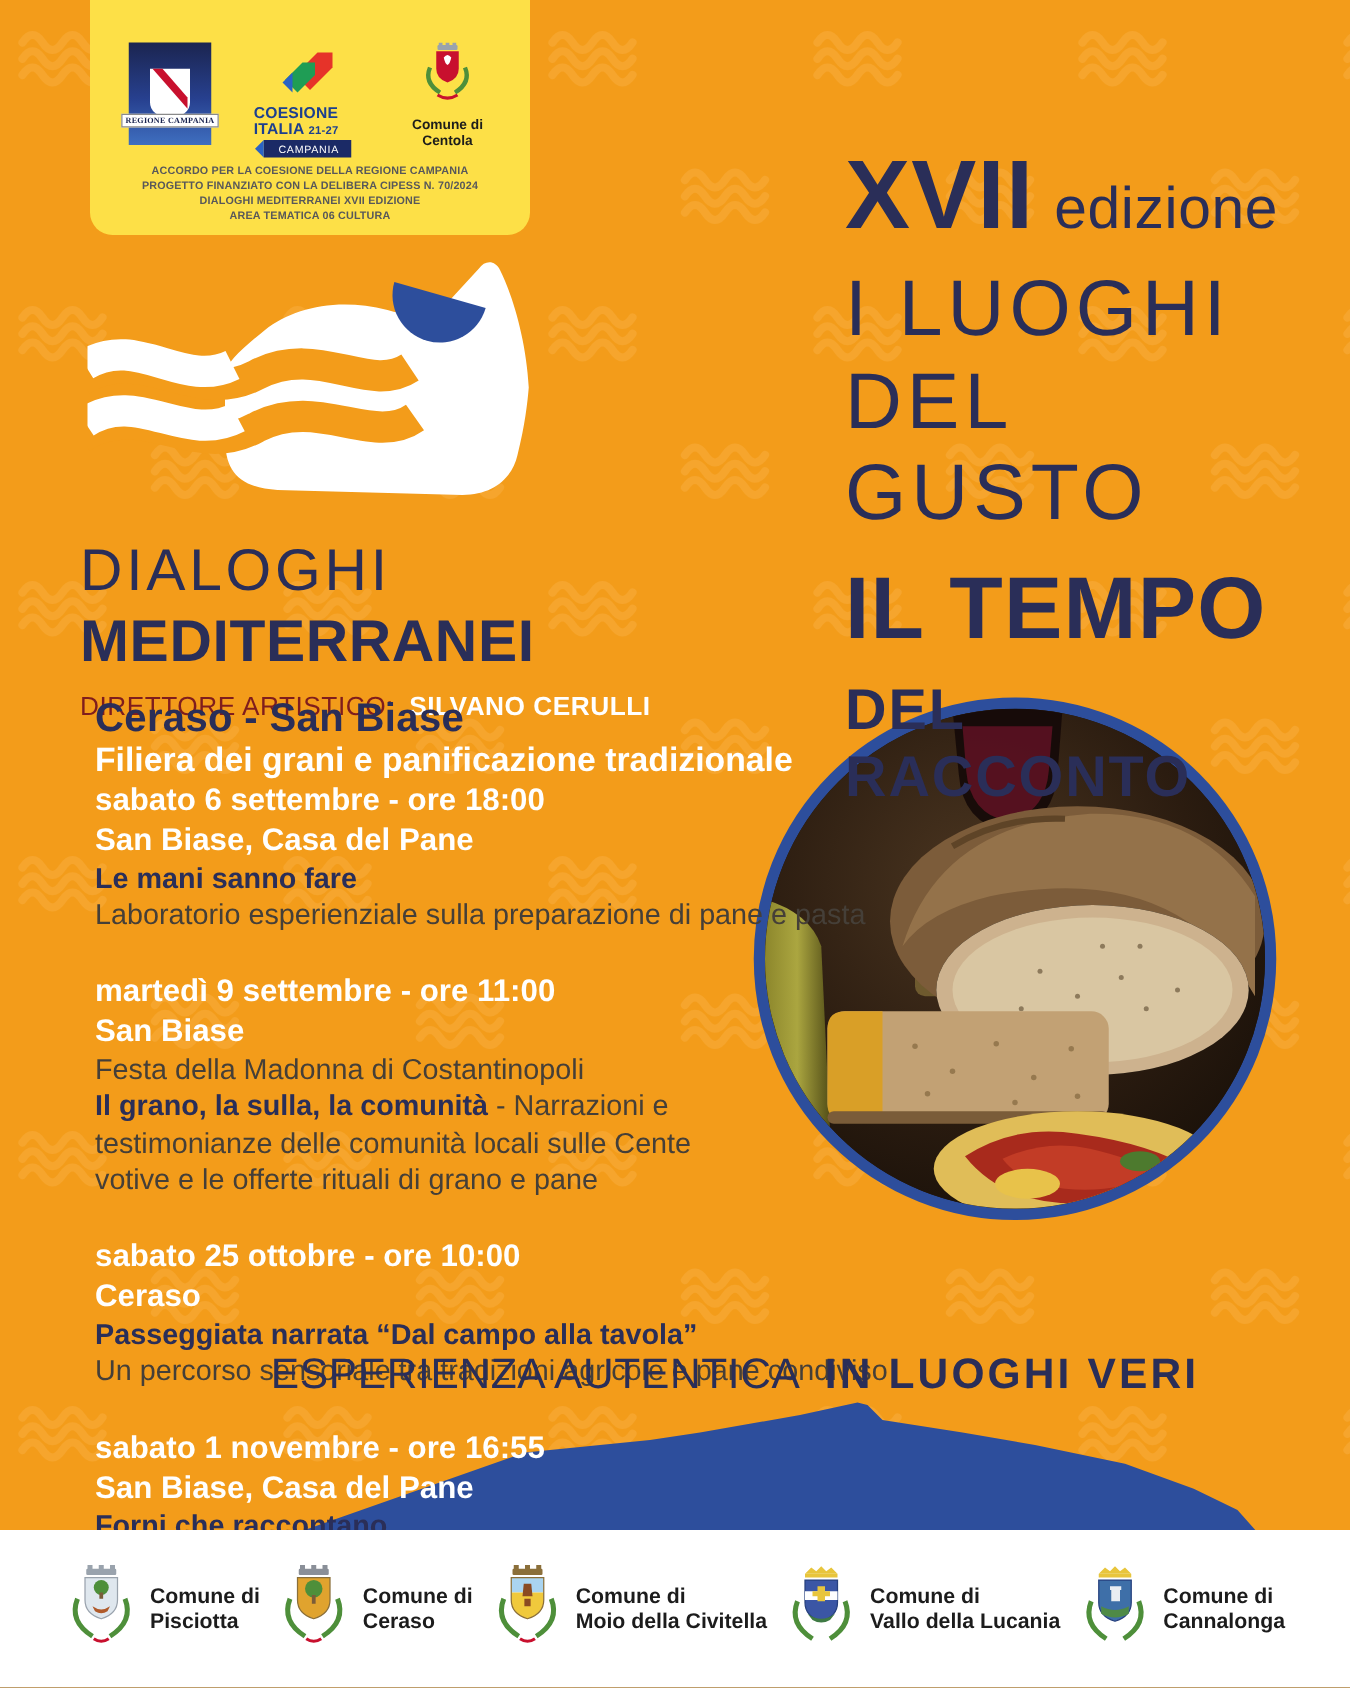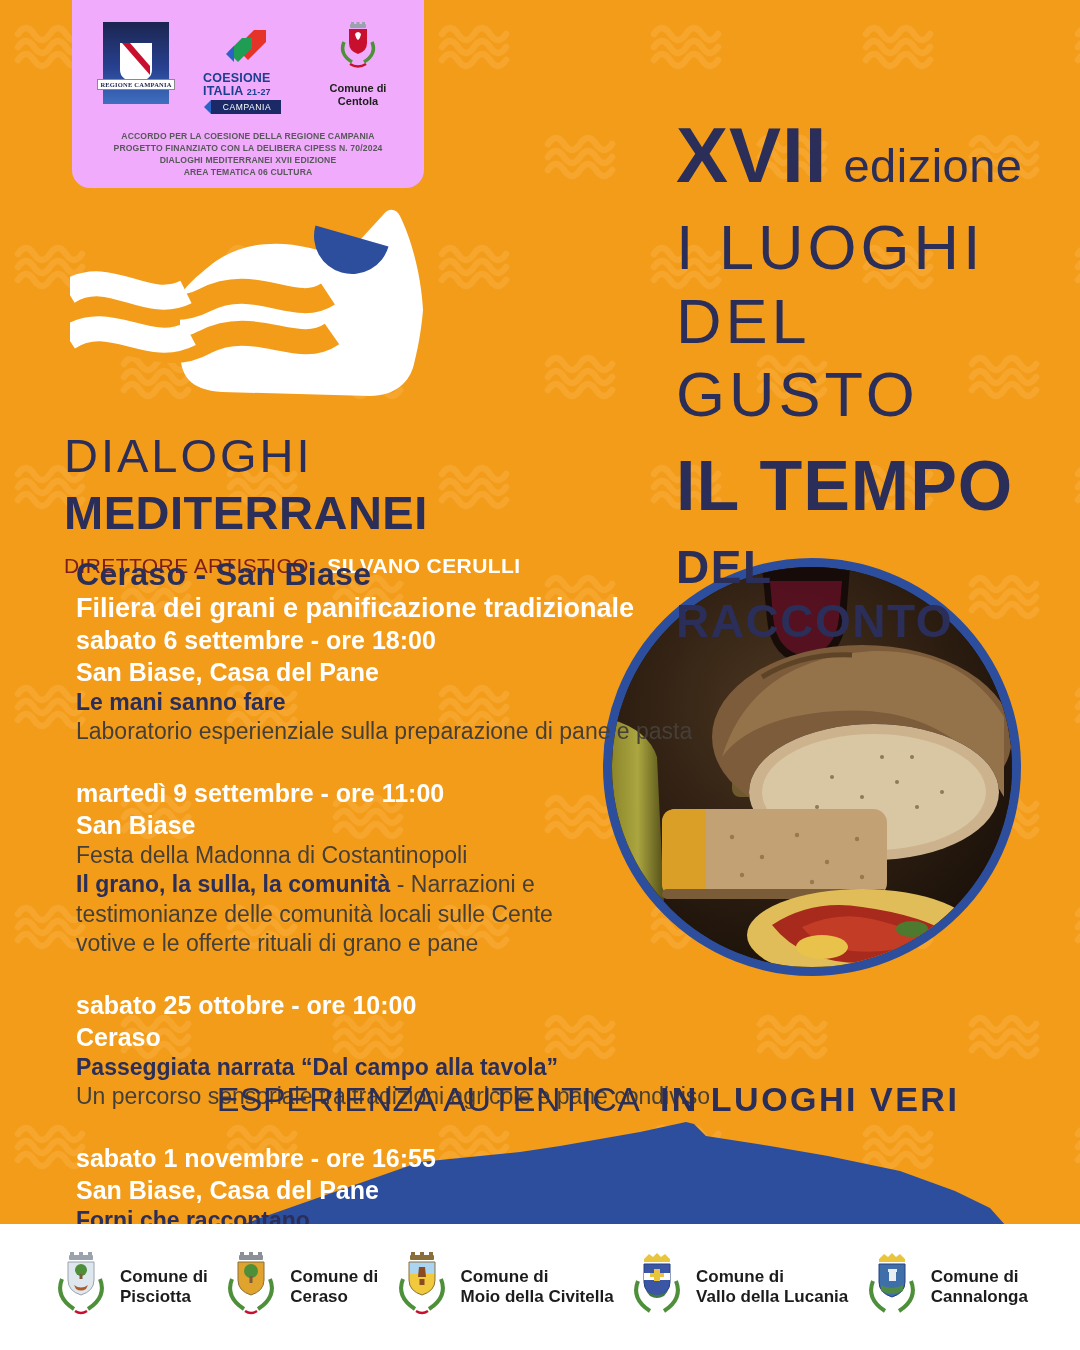--- a/index.html
+++ b/index.html
@@ -7,40 +7,40 @@
     position:relative;width:1080px;height:1350px;overflow:hidden;
     background:#F39C1A;
     font-family:"Liberation Sans", sans-serif;
     -webkit-font-smoothing:antialiased;
   }
   .bg-waves{position:absolute;inset:0;z-index:0;}
 
   
   .header-card{
     position:absolute;left:72px;top:0;width:352px;height:188px;z-index:3;
-    background:#f0abfc;border-radius:0 0 18px 18px;
+    background:#fde047;border-radius:0 0 18px 18px;
     display:flex;flex-direction:column;align-items:center;justify-content:flex-start;
-    padding-top:22px;box-sizing:border-box;
+    padding-top:34px;box-sizing:border-box;
   }
   .logo-row{display:flex;align-items:flex-start;justify-content:center;gap:26px;}
   .logo-regione{width:72px;display:flex;flex-direction:column;align-items:center;}
   .regione-box{width:66px;height:82px;background:linear-gradient(180deg,#1b2550 0%,#27408f 55%,#3f6fc0 100%);
     position:relative;display:flex;align-items:center;justify-content:center;}
   .regione-banner{position:absolute;left:-6px;right:-6px;bottom:14px;background:#fff;border:1px solid #8a8a8a;
     font-family:"Liberation Serif", serif;font-size:6.5px;color:#1b2550;text-align:center;padding:1px 0;letter-spacing:.2px;font-weight:700;}
   .logo-coesione{display:flex;flex-direction:column;align-items:center;width:96px;}
   .coesione-text{font-size:12.5px;font-weight:700;color:#1b3f8f;line-height:1.02;text-align:left;width:86px;letter-spacing:.2px;}
   .coesione-years{font-size:9px;font-weight:700;color:#1b3f8f;}
   .coesione-banner{margin-top:2px;background:#1b2a66;color:#fff;font-size:8.5px;font-weight:400;
     padding:2px 10px 2px 12px;letter-spacing:.6px;position:relative;}
   .coesione-banner:before{content:"";position:absolute;left:-7px;top:0;border-top:7px solid transparent;
     border-bottom:7px solid transparent;border-right:7px solid #2a63c5;}
   .logo-centola{display:flex;flex-direction:column;align-items:center;width:76px;}
   .centola-label{font-size:11px;font-weight:700;color:#1d1d1b;text-align:center;line-height:1.15;margin-top:4px;}
-  .funding-text{margin-top:16px;text-align:center;font-size:8.6px;font-weight:700;color:#58585a;line-height:1.4;letter-spacing:.15px;}
+  .funding-text{margin-top:4px;text-align:center;font-size:8.6px;font-weight:700;color:#58585a;line-height:1.4;letter-spacing:.15px;}
 
   
   .title-block{position:absolute;left:676px;top:110px;width:360px;color:#2A2E58;z-index:2;}
   .t-row1{display:flex;align-items:baseline;}
   .t-xvii{font-size:78px;font-weight:700;letter-spacing:1px;}
   .t-ediz{font-size:47px;font-weight:400;margin-left:16px;letter-spacing:.5px;}
   .t-thin{font-size:63px;font-weight:400;letter-spacing:4px;line-height:1.17;margin-top:10px;}
   .t-tempo{font-size:70px;font-weight:700;letter-spacing:1px;margin-top:14px;}
   .t-racconto{font-size:46px;font-weight:700;letter-spacing:1.5px;margin-top:14px;}
 

